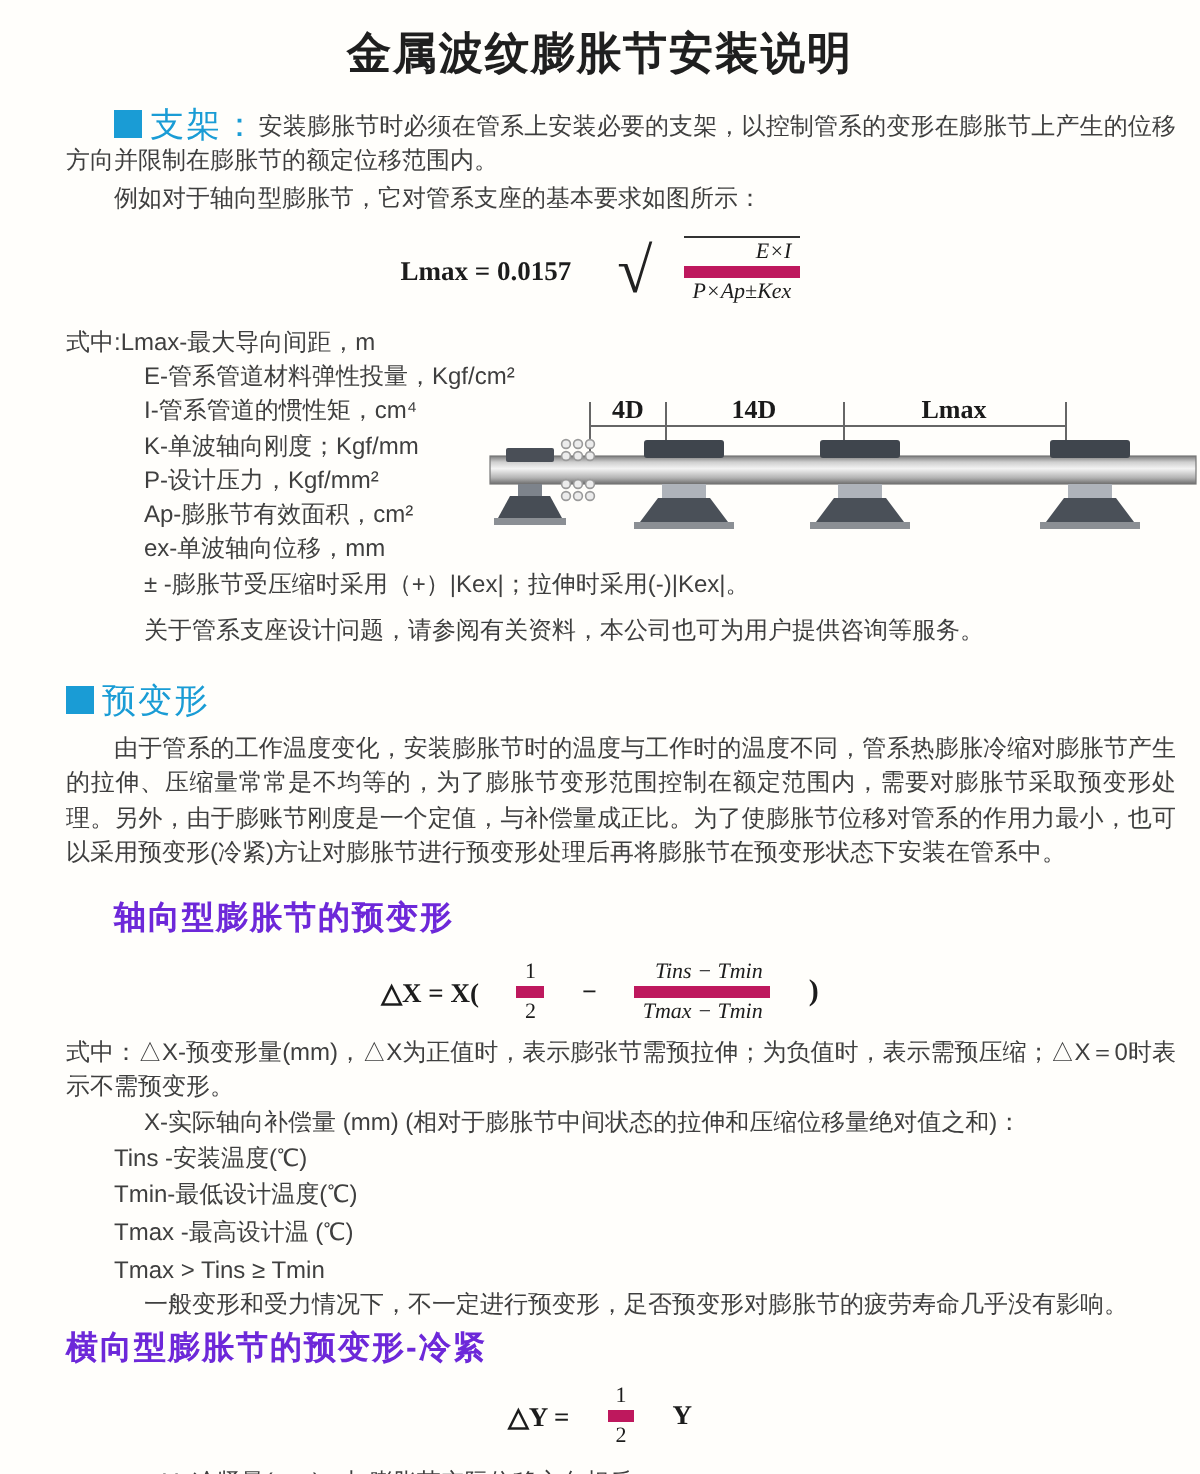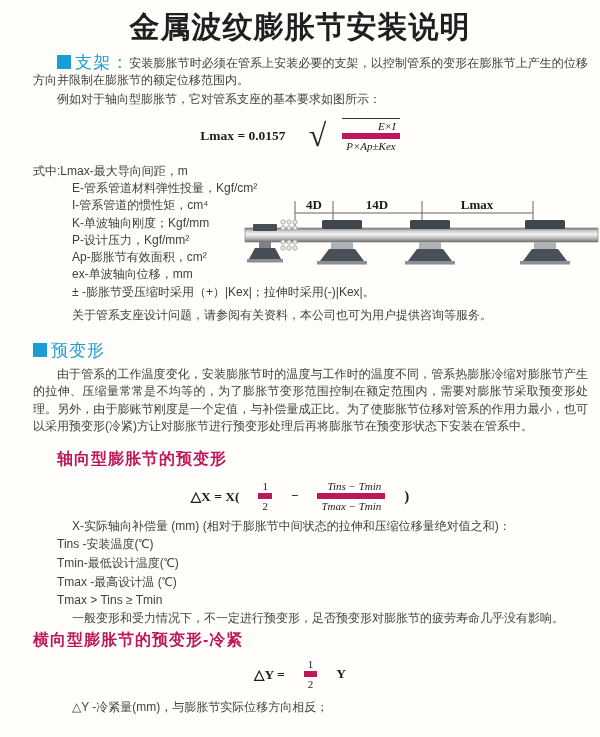--- a/index.html
+++ b/index.html
@@ -4,35 +4,35 @@
 <style>
   html,body { margin:0; padding:0; background:#ffffff; }
   .page {
     position:relative; width:600px; height:737px; margin:0 auto;
     background:#fffefb; overflow:hidden;
     font-family:"Liberation Sans", sans-serif;
     color:#3f3f3f;
   }
   .title {
     margin:12px 0 12px; text-align:center;
-    font-size:30px; line-height:30px; font-weight:bold;
+    font-size:22px; line-height:30px; font-weight:bold;
     color:#1f1f1f; letter-spacing:1px;
   }
   .para {
     font-size:12px; line-height:17.2px;
     margin:0 12px 0 33px; text-align:justify;
   }
   .indent { text-indent:24px; }
   .sq {
     display:inline-block; width:14px; height:14px;
     background:#1a9cd5; margin-right:4px; vertical-align:-2px;
   }
   .blue-label { color:#1a9cd5; font-size:17px; vertical-align:-1px; letter-spacing:1px; }
   .sec-head { margin:15px 0 4px 33px; font-size:17px; color:#1a9cd5; letter-spacing:1px; }
-  .sub-head { font-size:16px; color:#be185d; font-weight:bold; letter-spacing:1px; }
+  .sub-head { font-size:16px; color:#6d28d9; font-weight:bold; letter-spacing:1px; }
   .sub-head.ax { margin:14px 0 0 57px; }
   .sub-head.lat { margin:3px 0 0 33px; }
   .var-line { margin-left:72px; font-size:12px; line-height:17.3px; }
   .lead-line { margin-left:33px; font-size:12px; line-height:17.3px; }
   .temp-line { margin-left:57px; font-size:12px; line-height:18.6px; }
   
   .formula {
     display:flex; align-items:center; justify-content:center;
     font-family:"Liberation Serif", serif; color:#1c1c1c; gap:19px;
   }
@@ -161,20 +161,21 @@
       <span class="den">2</span>
     </span>
     <span class="b" style="font-size:13px;">−</span>
     <span class="frac">
       <span class="num it">Tins − Tmin</span>
       <span class="den it">Tmax − Tmin</span>
     </span>
     <span class="paren">)</span>
   </div>
 
+  <p class="para" style="margin-top:4px;">式中：△X-预变形量(mm)，△X为正值时，表示膨张节需预拉伸；为负值时，表示需预压缩；△X＝0时表示不需预变形。</p>
   <div class="var-line">X-实际轴向补偿量 (mm) (相对于膨胀节中间状态的拉伸和压缩位移量绝对值之和)：</div>
   <div class="temp-line">Tins -安装温度(℃)</div>
   <div class="temp-line">Tmin-最低设计温度(℃)</div>
   <div class="temp-line">Tmax -最高设计温 (℃)</div>
   <div class="temp-line">Tmax &gt; Tins ≥ Tmin</div>
   <div class="var-line">一般变形和受力情况下，不一定进行预变形，足否预变形对膨胀节的疲劳寿命几乎没有影响。</div>
 
   <div class="sub-head lat">横向型膨胀节的预变形-冷紧</div>
 
   <div class="formula f3">

